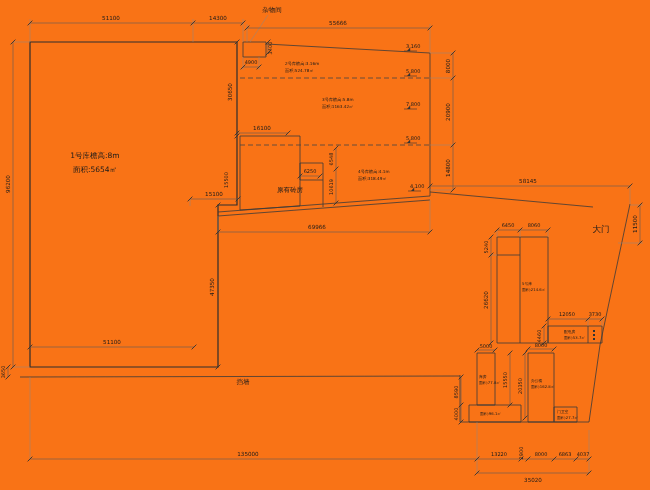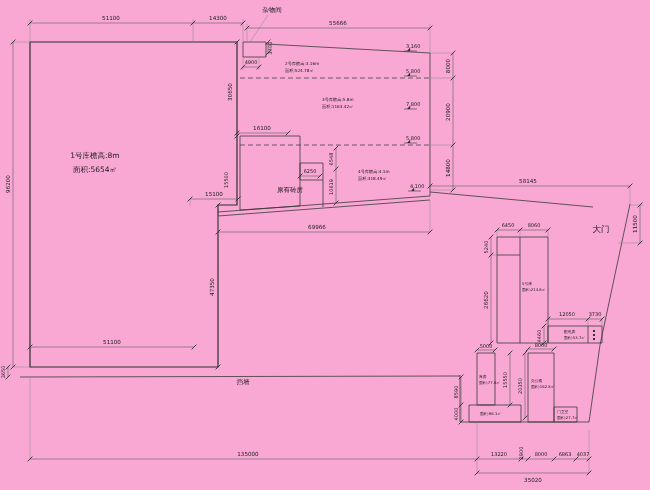--- a/index.html
+++ b/index.html
@@ -1,16 +1,16 @@
 <!DOCTYPE html>
 <html><head>
 <meta charset="utf-8">
 <style>
   html,body{margin:0;padding:0;background:#e8e8e6;}
-  .stage{position:relative;width:650px;height:490px;background:#f9a8d4;overflow:hidden;
+  .stage{position:relative;width:650px;height:490px;background:#f97316;overflow:hidden;
          font-family:"DejaVu Sans",sans-serif;}
   svg{position:absolute;left:0;top:0;}
   .wall{stroke:#2e2e2e;stroke-width:1.2;fill:none;}
   .wall-thin{stroke:#3a3a3a;stroke-width:0.8;fill:none;}
   .dimline{stroke:#5a5a5a;stroke-width:0.6;fill:none;}
   .extline{stroke:#8a8a8a;stroke-width:0.5;fill:none;}
   .dash{stroke:#444;stroke-width:0.8;fill:none;stroke-dasharray:5 3;}
   .tickln{stroke:#333;stroke-width:0.9;}
   text{fill:#1b1b1b;font-family:"DejaVu Sans",sans-serif;}
   .dim{font-size:5.6px;text-anchor:middle;}

